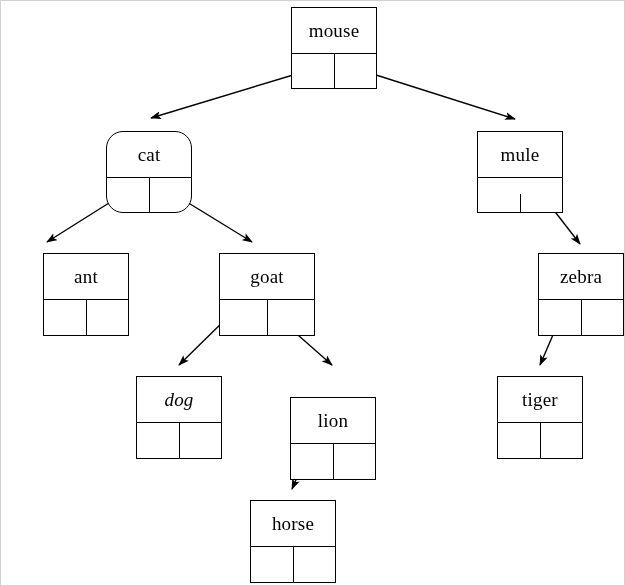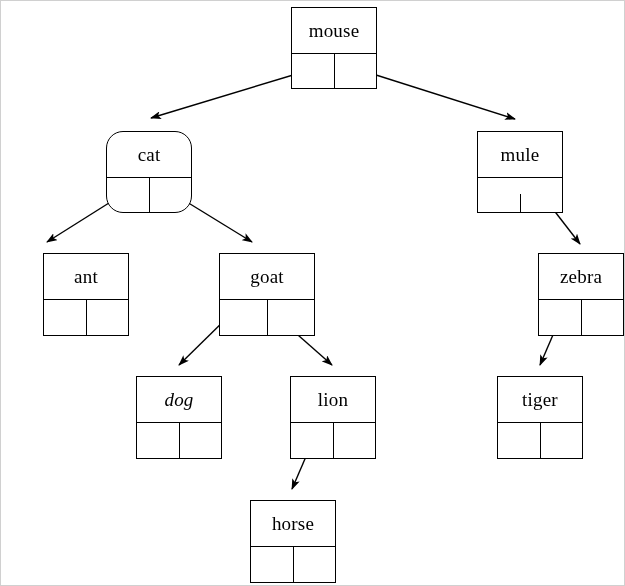--- a/index.html
+++ b/index.html
@@ -125,21 +125,21 @@
           <div class="cell right"></div>
         </div>
       </div>
       <div class="node" style="left: 135px; top: 375px; width: 86px; height: 83px; font-style: italic;">
         <div class="node-label">dog</div>
         <div class="node-cells">
           <div class="cell left"></div>
           <div class="cell right"></div>
         </div>
       </div>
-      <div class="node" style="left: 289px; top: 375px; width: 86px; height: 83px; justify-content: center;">
+      <div class="node" style="left: 289px; top: 396px; width: 86px; height: 83px; justify-content: center;">
         <div class="node-label">lion</div>
         <div class="node-cells">
           <div class="cell left"></div>
           <div class="cell right"></div>
         </div>
       </div>
       <div class="node" style="left: 496px; top: 375px; width: 86px; height: 83px;">
         <div class="node-label">tiger</div>
         <div class="node-cells">
           <div class="cell left"></div>

